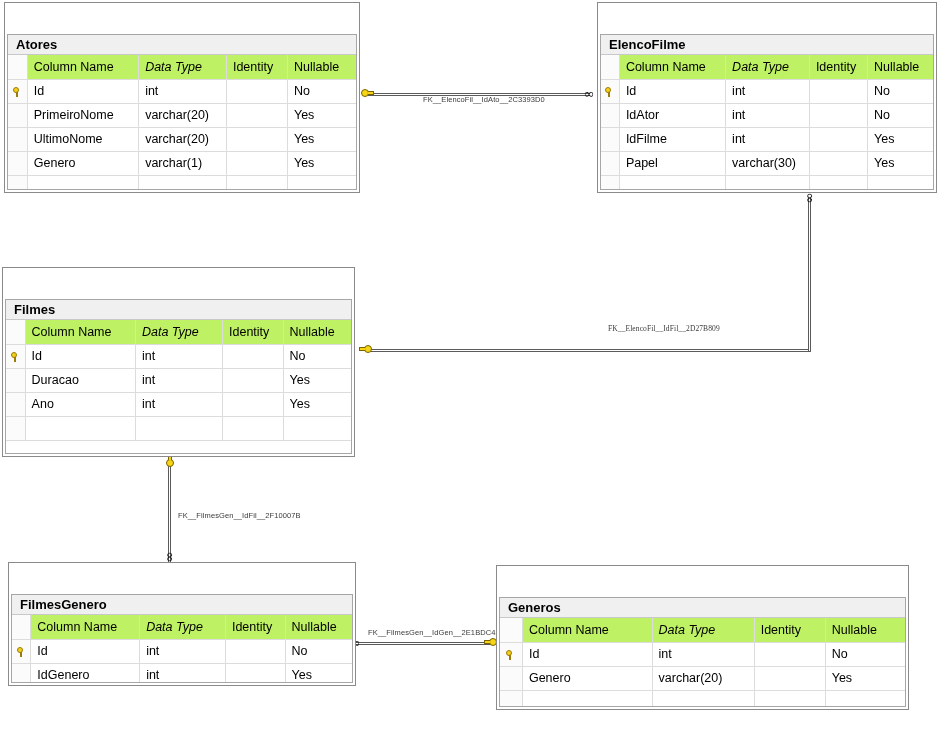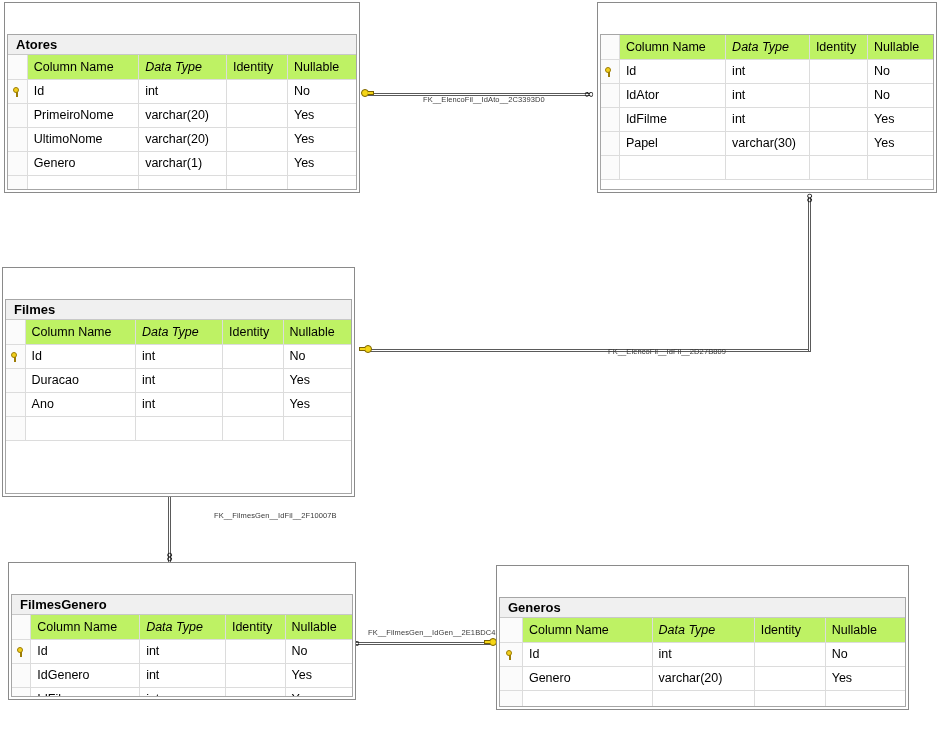--- a/index.html
+++ b/index.html
@@ -192,29 +192,29 @@
   <div class="ep-inf" style="left:582px; top:90px;">∞</div>
   <div class="rel-label" style="left:423px; top:95px;">FK__ElencoFil__IdAto__2C3393D0</div>
 
   <div class="rel-line rel-h" style="left:368px; top:349px; width:443px;"></div>
   <div class="rel-line rel-v" style="left:808px; top:198px; height:153px;"></div>
   <div class="ep-key flip" style="left:359px; top:345px;">
     <span class="kring"></span>
       <span class="kshaft"></span>
   </div>
   <div class="ep-inf vert" style="left:803px; top:194px;">∞</div>
-  <div class="rel-label" style="left:608px; top:347px;">FK__ElencoFil__IdFil__2D27B809</div>
+  <div class="rel-label" style="left:608px; top:324px;font-family:Liberation Serif, serif;">FK__ElencoFil__IdFil__2D27B809</div>
 
   <div class="rel-line rel-v" style="left:168px; top:462px; height:100px;"></div>
   <div class="ep-key rot" style="left:164px; top:456px;">
     <span class="kring"></span>
       <span class="kshaft"></span>
   </div>
   <div class="ep-inf vert" style="left:163px; top:553px;">∞</div>
-  <div class="rel-label" style="left:178px; top:511px;margin-left:36px;">FK__FilmesGen__IdFil__2F10007B</div>
+  <div class="rel-label" style="left:178px; top:511px;">FK__FilmesGen__IdFil__2F10007B</div>
 
   <div class="rel-line rel-h" style="left:356px; top:642px; width:136px;"></div>
   <div class="ep-inf" style="left:348px; top:639px;">∞</div>
   <div class="ep-key flip" style="left:484px; top:638px;">
     <span class="kring"></span>
       <span class="kshaft"></span>
   </div>
   <div class="rel-label" style="left:368px; top:628px;">FK__FilmesGen__IdGen__2E1BDC42</div>
 
   <div class="table-box" style="left:4px; top:2px; width:356px; height:191px;">
@@ -266,20 +266,21 @@
             <td></td>
             <td></td>
           </tr>
         </tbody>
       </table>
     </div>
   </div>
 
   <div class="table-box" style="left:597px; top:2px; width:340px; height:191px;">
     <div class="table-inner">
+      <div class="table-title">ElencoFilme</div>
       <table class="grid">
         <thead>
           <tr>
             <th class="gutter"></th>
             <th class="col-name">Column Name</th>
             <th class="col-type">Data Type</th>
             <th class="col-ident">Identity</th>
             <th class="col-null">Nullable</th>
           </tr>
         </thead>
@@ -317,21 +318,21 @@
             <td></td>
             <td></td>
             <td></td>
             <td></td>
           </tr>
         </tbody>
       </table>
     </div>
   </div>
 
-  <div class="table-box" style="left:2px; top:267px; width:353px; height:230px;">
+  <div class="table-box" style="left:2px; top:267px; width:353px; height:190px;">
     <div class="table-inner">
       <div class="table-title">Filmes</div>
       <table class="grid">
         <thead>
           <tr>
             <th class="gutter"></th>
             <th class="col-name">Column Name</th>
             <th class="col-type">Data Type</th>
             <th class="col-ident">Identity</th>
             <th class="col-null">Nullable</th>
@@ -364,21 +365,21 @@
             <td></td>
             <td></td>
             <td></td>
             <td></td>
           </tr>
         </tbody>
       </table>
     </div>
   </div>
 
-  <div class="table-box" style="left:8px; top:562px; width:348px; height:138px;">
+  <div class="table-box" style="left:8px; top:562px; width:348px; height:124px;">
     <div class="table-inner">
       <div class="table-title">FilmesGenero</div>
       <table class="grid">
         <thead>
           <tr>
             <th class="gutter"></th>
             <th class="col-name">Column Name</th>
             <th class="col-type">Data Type</th>
             <th class="col-ident">Identity</th>
             <th class="col-null">Nullable</th>

